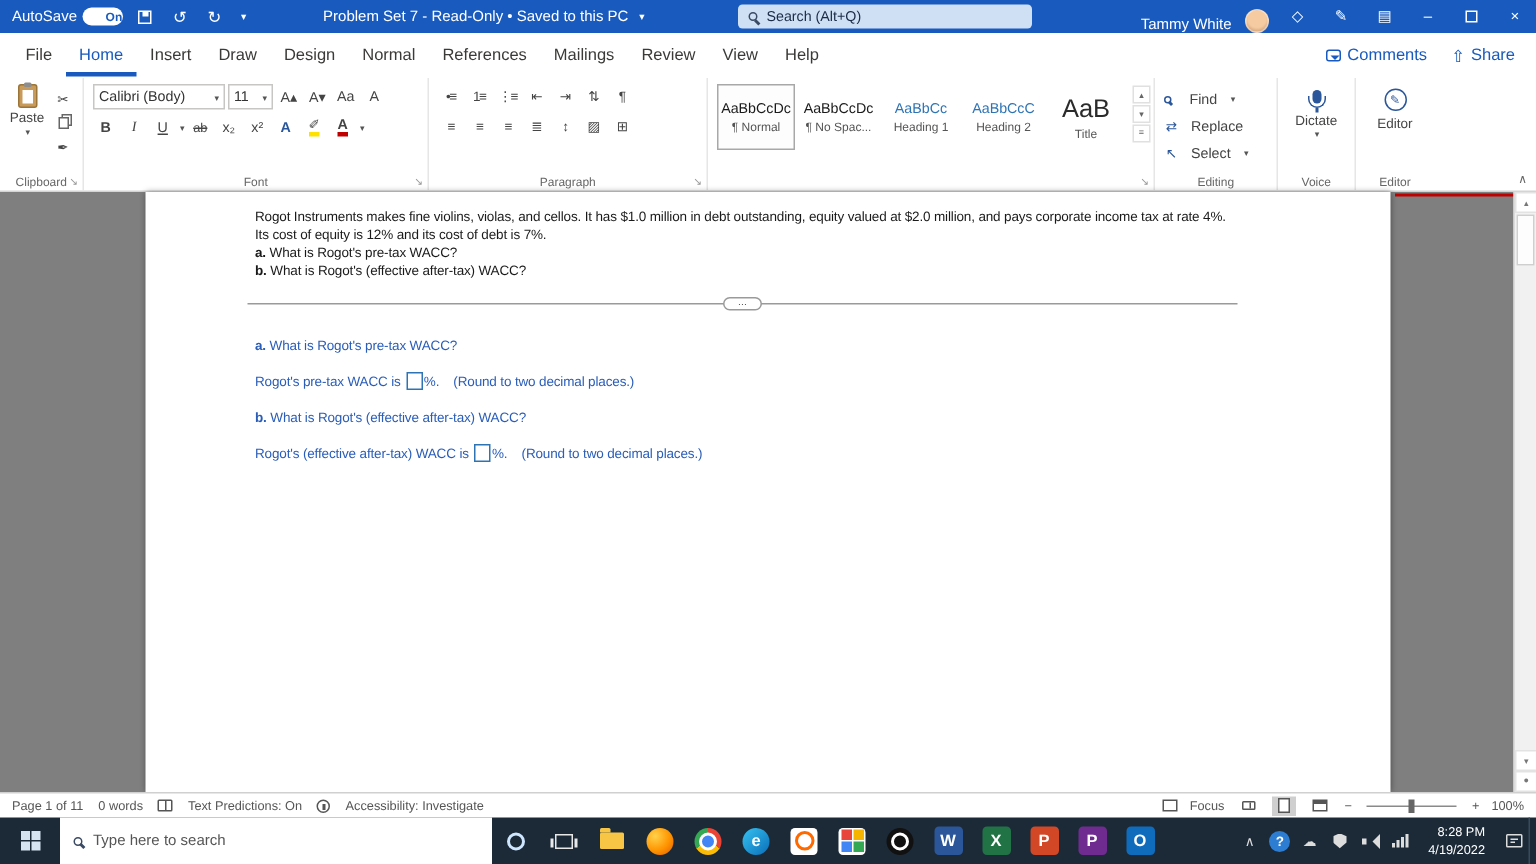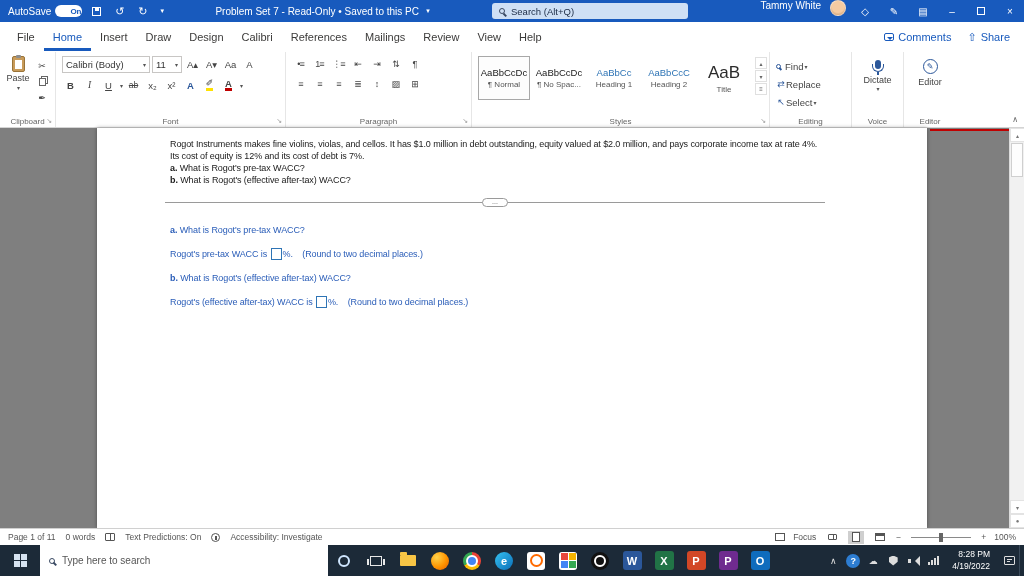--- a/index.html
+++ b/index.html
@@ -12,21 +12,21 @@
   .toggle{width:27px;height:12px;background:#fff;border-radius:6px;display:flex;align-items:center;gap:12px;padding:0 3px;color:#185abd;font-size:8px;font-weight:700}
   .knob{width:8px;height:8px;border-radius:50%;background:#185abd}
   .tbbtn{width:17px;height:18px;display:flex;align-items:center;justify-content:center;color:#fff;font-size:11px}
   .floppy{width:9px;height:9px;border:1px solid #fff;position:relative;display:inline-block}
   .floppy::before{content:"";position:absolute;top:0;left:2px;width:4px;height:3px;background:#fff}
   .tb-caret{font-size:7px;width:10px;text-align:center}
   .doc-title{margin-left:42px;display:flex;align-items:center;gap:4px;font-size:10px;white-space:nowrap}
   .tb-search{position:absolute;left:492px;top:3px;width:196px;height:16px;background:#cfe0f5;border-radius:3px;color:#1b2b45;display:flex;align-items:center;gap:6px;padding:0 7px;font-size:9.5px}
   .lens{width:6px;height:6px;border:1.5px solid #3a4a63;border-radius:50%;position:relative;display:inline-block;flex:none}
   .lens::after{content:"";position:absolute;width:4px;height:1.5px;background:#3a4a63;transform:rotate(45deg);right:-3px;bottom:-2px}
-  .tb-right{position:absolute;right:0;top:0;height:22px;display:flex;align-items:flex-start;gap:9px;padding-right:4px}
+  .tb-right{position:absolute;right:0;top:0;height:22px;display:flex;align-items:flex-end;gap:9px;padding-right:4px}
   .avatar{width:16px;height:16px;border-radius:50%;background:radial-gradient(circle at 50% 38%,#f5cba2 55%,#b9865a 100%);border:1px solid #ffffff66}
   .winctl{width:20px;height:22px;display:flex;align-items:center;justify-content:center;font-size:10px}
   .restore-box{width:8px;height:8px;border:1px solid #fff;display:inline-block}
 
   
   .menubar{position:absolute;top:22px;left:0;right:0;height:30px;background:#fff;display:flex;align-items:center;padding-left:8px;font-size:11px;color:#3b3a39}
   .menu-item{padding:8px 9px;cursor:default}
   .menu-item.active{color:#185abd;box-shadow:inset 0 -3px 0 #185abd}
   .menubar-right{margin-left:auto;display:flex;align-items:center;gap:16px;padding-right:14px;color:#185abd}
   .mb-btn{display:flex;align-items:center;gap:4px}
@@ -67,21 +67,21 @@
   .style-cell{width:52px;height:44px;border:1px solid transparent;display:flex;flex-direction:column;align-items:center;justify-content:center;gap:2px}
   .style-cell.sel{border-color:#a8a8a8;background:#fdfdfd}
   .style-prev{font-size:9.5px;color:#1a1a1a;white-space:nowrap}
   .style-prev.hd{color:#2e74b5}
   .style-prev.ttl{font-size:17px;color:#2b2b2b}
   .style-name{font-size:8px;color:#555;white-space:nowrap}
   .gal-col{position:absolute;right:2px;top:5px;display:flex;flex-direction:column;gap:1px}
   .gal-btn{width:12px;height:12px;border:1px solid #e0e0e0;display:flex;align-items:center;justify-content:center;font-size:6px;color:#666}
 
   .g-edit{width:82px;padding:5px 2px 14px 6px;font-size:9.5px;color:#444}
-  .erow{display:flex;align-items:center;gap:0;height:18px}
+  .erow{display:flex;align-items:center;gap:8px;height:18px}
   .eic{color:#2b579a;font-size:9px;width:10px;text-align:center}
   .lens2{width:5px;height:5px;border:1.5px solid #2b579a;border-radius:50%;position:relative;display:inline-block;flex:none;margin-right:4px}
   .lens2::after{content:"";position:absolute;width:3px;height:1.5px;background:#2b579a;transform:rotate(45deg);right:-2px;bottom:-2px}
 
   .g-voice{width:52px;display:flex;flex-direction:column;align-items:center;padding:8px 0 14px;font-size:9px;color:#444}
   .mic{width:6px;height:9px;background:#2b579a;border-radius:3px;position:relative;margin-bottom:6px}
   .mic::before{content:"";position:absolute;left:-3px;right:-3px;top:4px;bottom:-3px;border:1px solid #2b579a;border-top:none;border-radius:0 0 6px 6px}
   .mic::after{content:"";position:absolute;left:2px;bottom:-6px;width:2px;height:3px;background:#2b579a}
 
   .g-editor{width:52px;display:flex;flex-direction:column;align-items:center;padding:7px 0 14px;font-size:9px;color:#444;border-right:none}
@@ -203,21 +203,21 @@
     <span class="winctl">×</span>
   </div>
 </div>
 
 <div class="menubar">
   <span class="menu-item">File</span>
   <span class="menu-item active">Home</span>
   <span class="menu-item">Insert</span>
   <span class="menu-item">Draw</span>
   <span class="menu-item">Design</span>
-  <span class="menu-item">Calibri</span>
+  <span class="menu-item">Normal</span>
   <span class="menu-item">References</span>
   <span class="menu-item">Mailings</span>
   <span class="menu-item">Review</span>
   <span class="menu-item">View</span>
   <span class="menu-item">Help</span>
   <div class="menubar-right">
     <span class="mb-btn">
       <span class="bubble"></span>
       <span>Comments</span>
     </span>
@@ -325,21 +325,20 @@
     </div>
     <div class="style-cell">
       <span class="style-prev ttl">AaB</span>
       <span class="style-name">Title</span>
     </div>
     <div class="gal-col">
       <span class="gal-btn">▴</span>
       <span class="gal-btn">▾</span>
       <span class="gal-btn">≡</span>
     </div>
-    <span class="rgroup-label">Styles</span>
     <span class="launcher">↘</span>
   </div>
 
   <div class="rgroup g-edit">
     <div class="erow">
       <span class="lens2"></span>
       <span>Find</span>
       <span class="mini-caret">▾</span>
     </div>
     <div class="erow">

